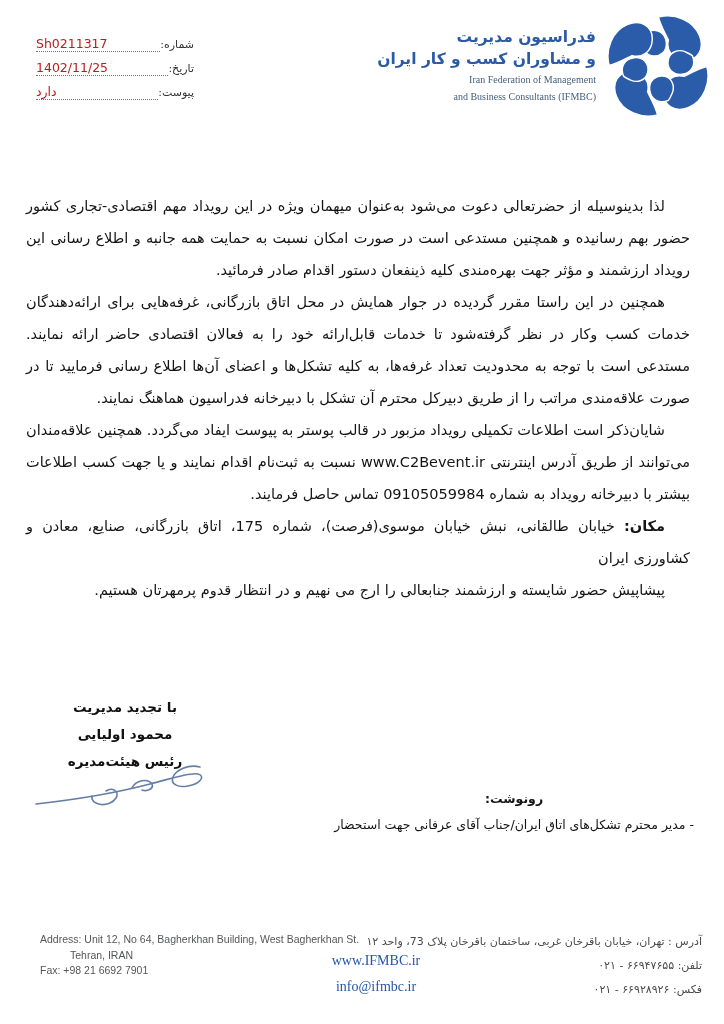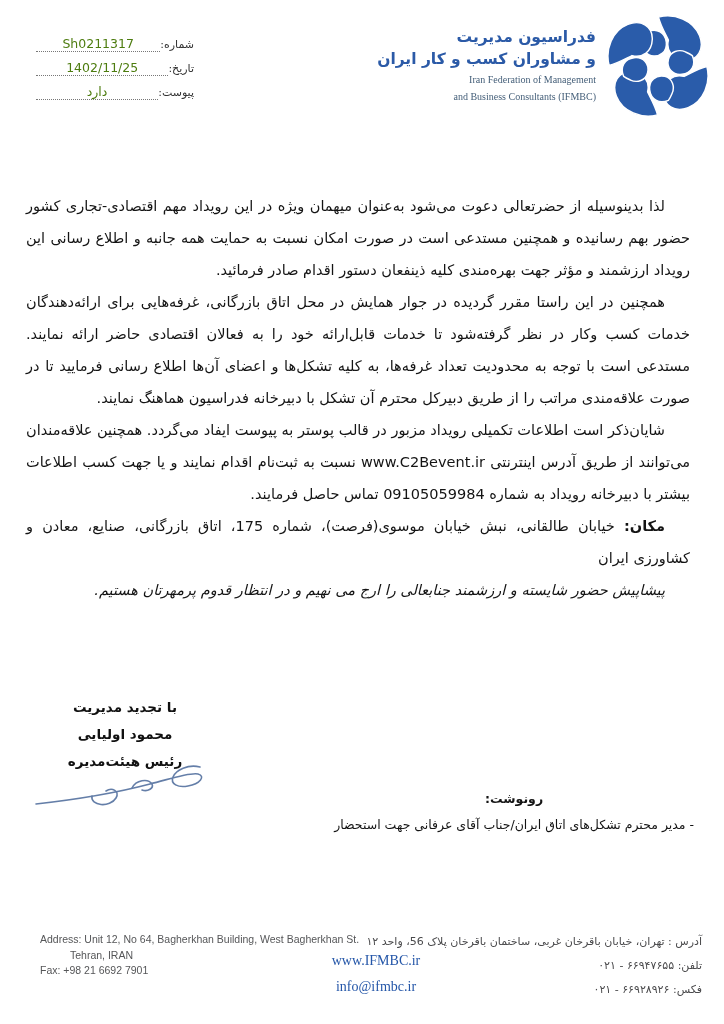--- a/index.html
+++ b/index.html
@@ -3,38 +3,38 @@
 <meta charset="utf-8">
 <style>
   html,body{margin:0;padding:0;background:#ffffff;}
   .page{position:relative;width:724px;height:1024px;background:#ffffff;overflow:hidden;
         font-family:"DejaVu Sans",sans-serif;color:#1b1b1b;}
 
   
   .meta{position:absolute;top:36px;left:36px;width:158px;direction:rtl;}
   .meta-row{display:flex;align-items:flex-end;margin-bottom:8px;}
   .meta-label{font-size:11px;color:#333;white-space:nowrap;padding-bottom:1px;}
-  .meta-leader{flex:1;border-bottom:1.5px dotted #777;text-align:center;
-               font-size:12.5px;color:#4d7c0f;padding-bottom:0;line-height:15px;direction:ltr;}
+  .meta-leader{flex:1;border-bottom:1.5px dotted #777;text-align:left;
+               font-size:12.5px;color:#b91c1c;padding-bottom:0;line-height:15px;direction:ltr;}
 
   
   .letterhead{position:absolute;top:14px;right:14px;display:flex;align-items:flex-start;}
   .lh-text{text-align:right;margin-top:12px;margin-right:6px;}
   .lh-fa{font-size:15.5px;font-weight:bold;color:#2b5aa7;line-height:22px;}
   .lh-en{font-family:"Liberation Serif",serif;font-size:10px;color:#46607a;line-height:15px;margin-top:2px;}
   .logo{width:104px;height:104px;margin-left:4px;}
 
   
   .body-text{position:absolute;top:190px;left:26px;right:34px;direction:rtl;
              text-align:justify;font-size:14.5px;line-height:32px;color:#141414;}
   .body-text p{margin:0;text-indent:25px;}
   .inline-ltr{direction:ltr;unicode-bidi:embed;}
   .p-time{margin-top:36px;text-indent:0;}
   .p-place{margin-top:5px;text-indent:0;}
-  .p-closing{margin-top:25px;text-indent:0;font-style:italic;}
+  .p-closing{margin-top:25px;text-indent:0;}
   .lbl{font-weight:bold;}
 
   
   .sig{position:absolute;top:694px;left:55px;width:140px;text-align:center;direction:rtl;
        font-size:13.5px;font-weight:bold;line-height:27px;color:#111;}
   .scribble{position:absolute;top:760px;left:32px;width:195px;height:58px;}
 
   
   .cc{position:absolute;top:786px;right:30px;direction:rtl;text-align:center;
       font-size:12.5px;line-height:26px;color:#141414;}
@@ -122,18 +122,18 @@
     <div class="indent">Tehran, IRAN</div>
     <div>Fax: +98 21 6692 7901</div>
   </div>
 
   <div class="footer-links">
     <a href="#">www.IFMBC.ir</a>
     <a href="#">info@ifmbc.ir</a>
   </div>
 
   <div class="footer-fa">
-    <div>آدرس : تهران، خیابان باقرخان غربی، ساختمان باقرخان پلاک 56، واحد ۱۲</div>
+    <div>آدرس : تهران، خیابان باقرخان غربی، ساختمان باقرخان پلاک 73، واحد ۱۲</div>
     <div>تلفن: ۶۶۹۴۷۶۵۵ - ۰۲۱</div>
     <div>فکس: ۶۶۹۲۸۹۲۶ - ۰۲۱</div>
   </div>
 
 </div>
 
 </body></html>

